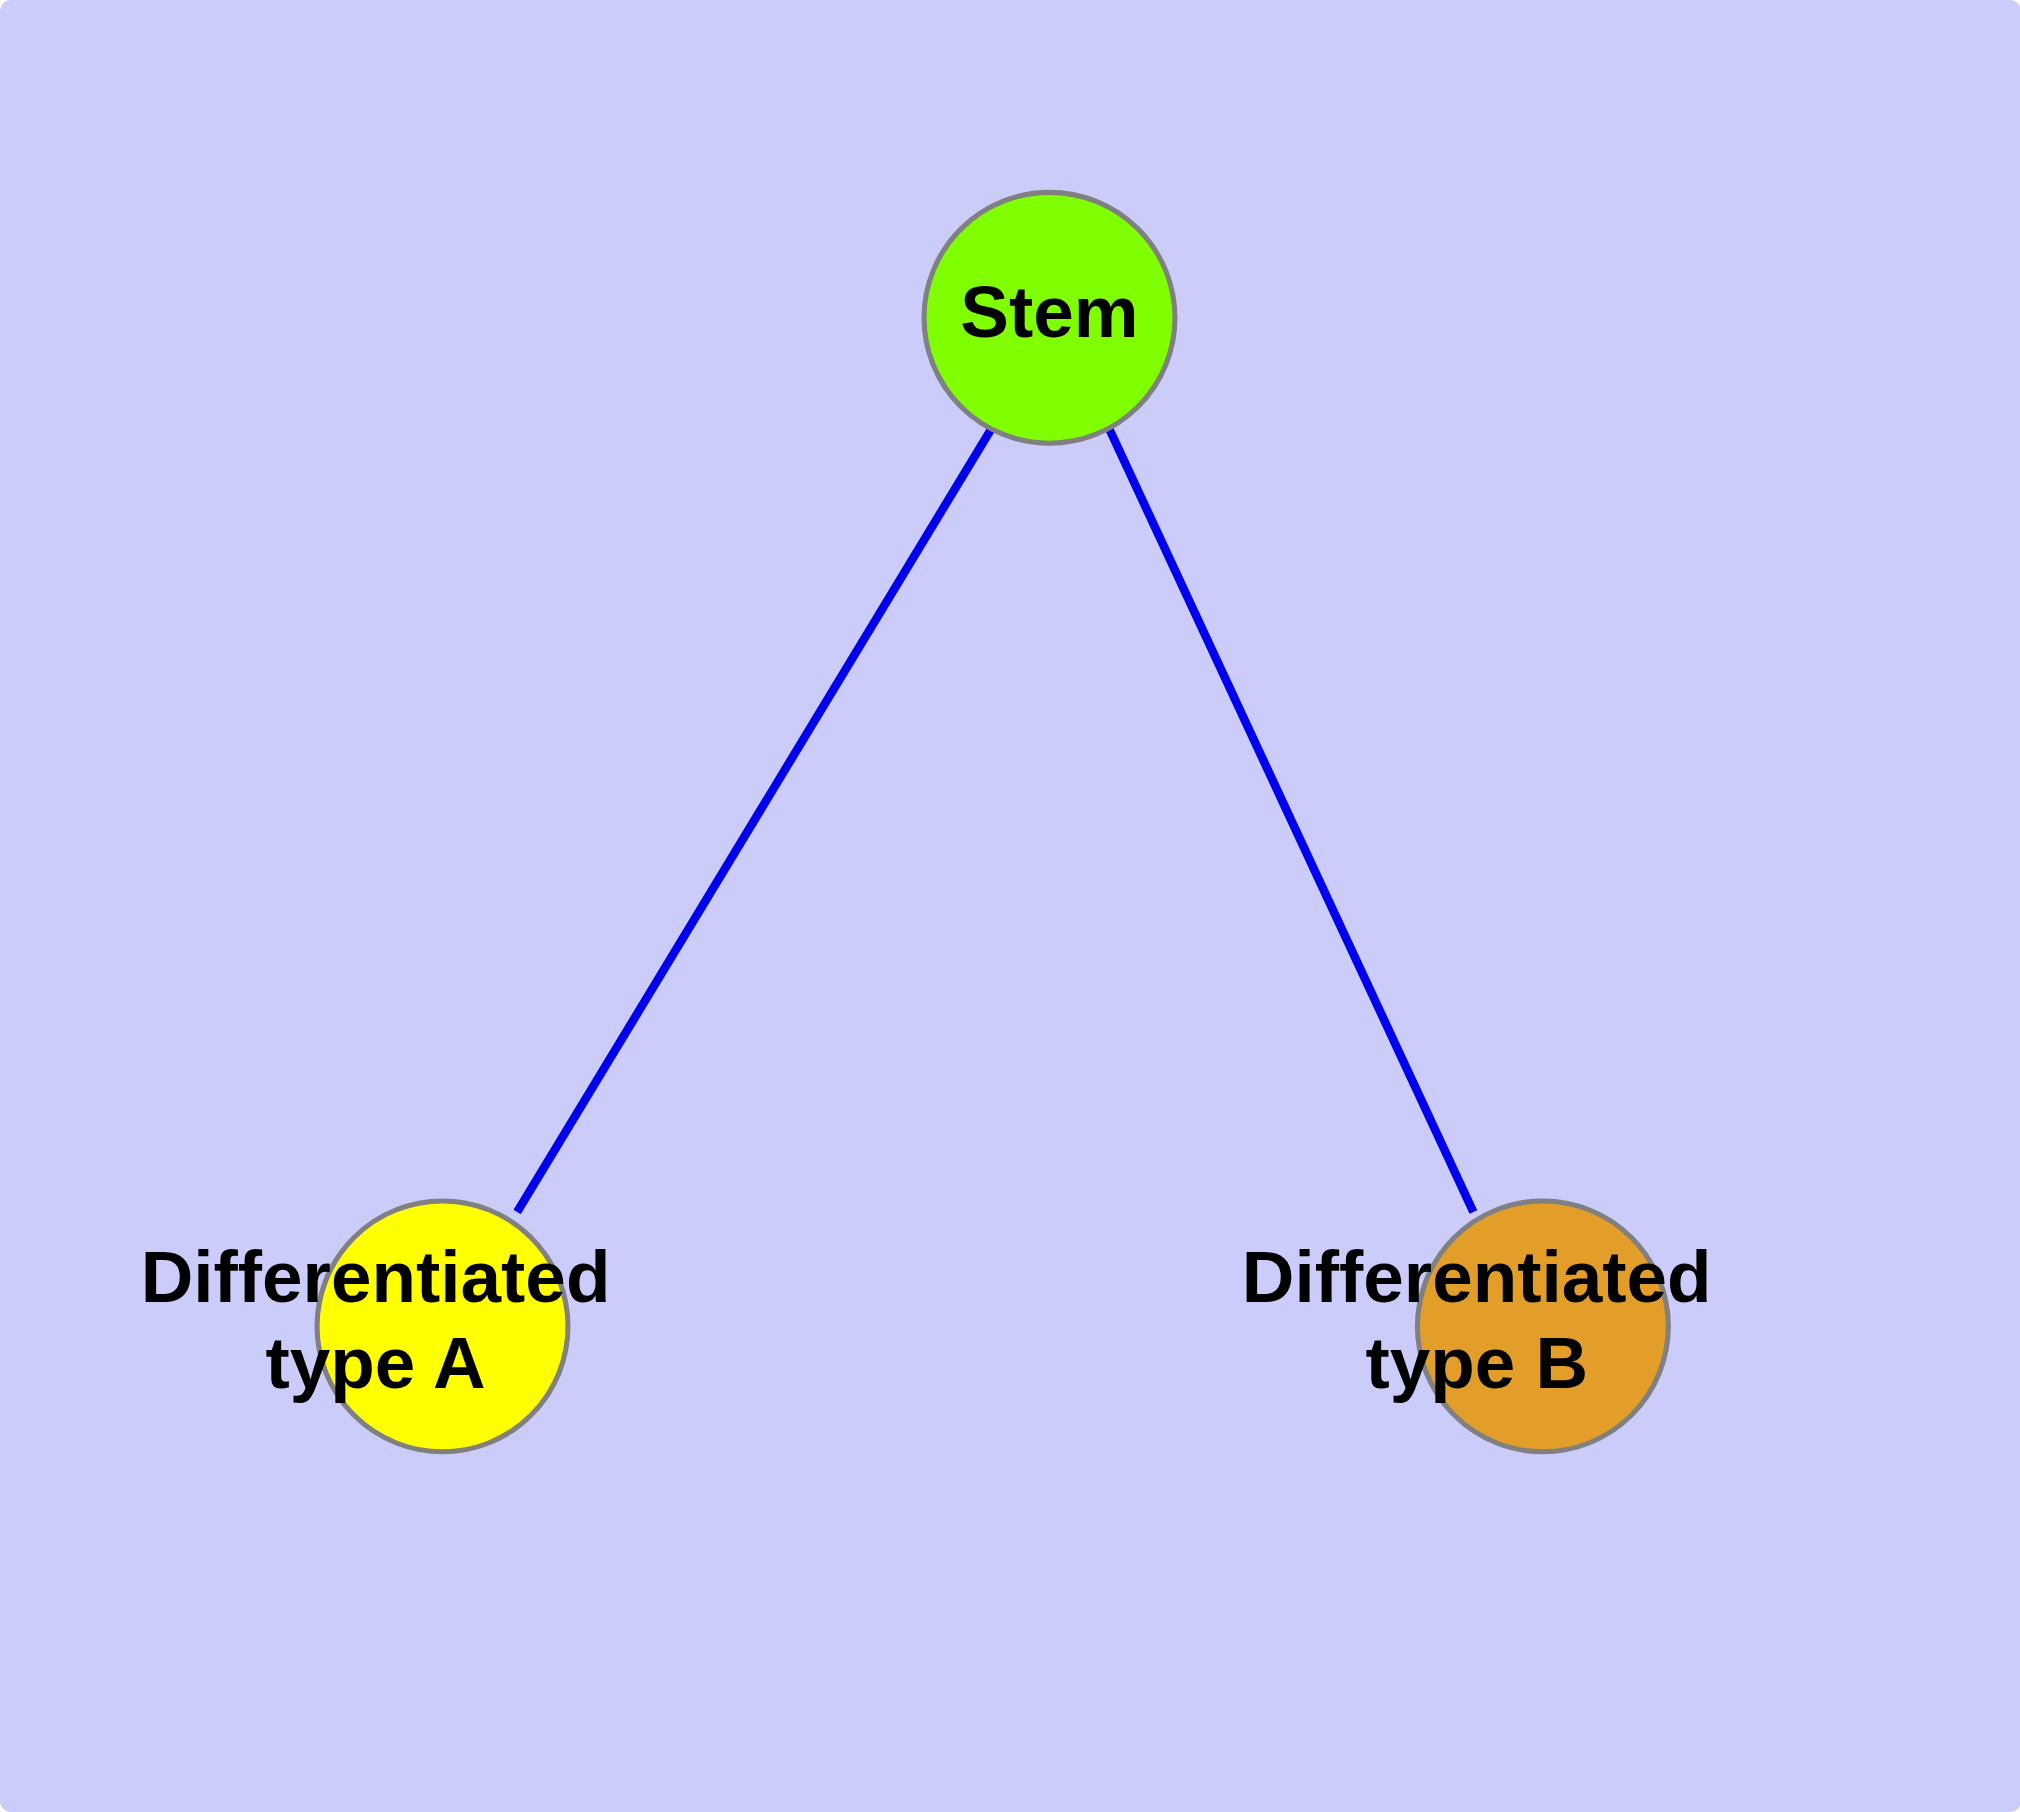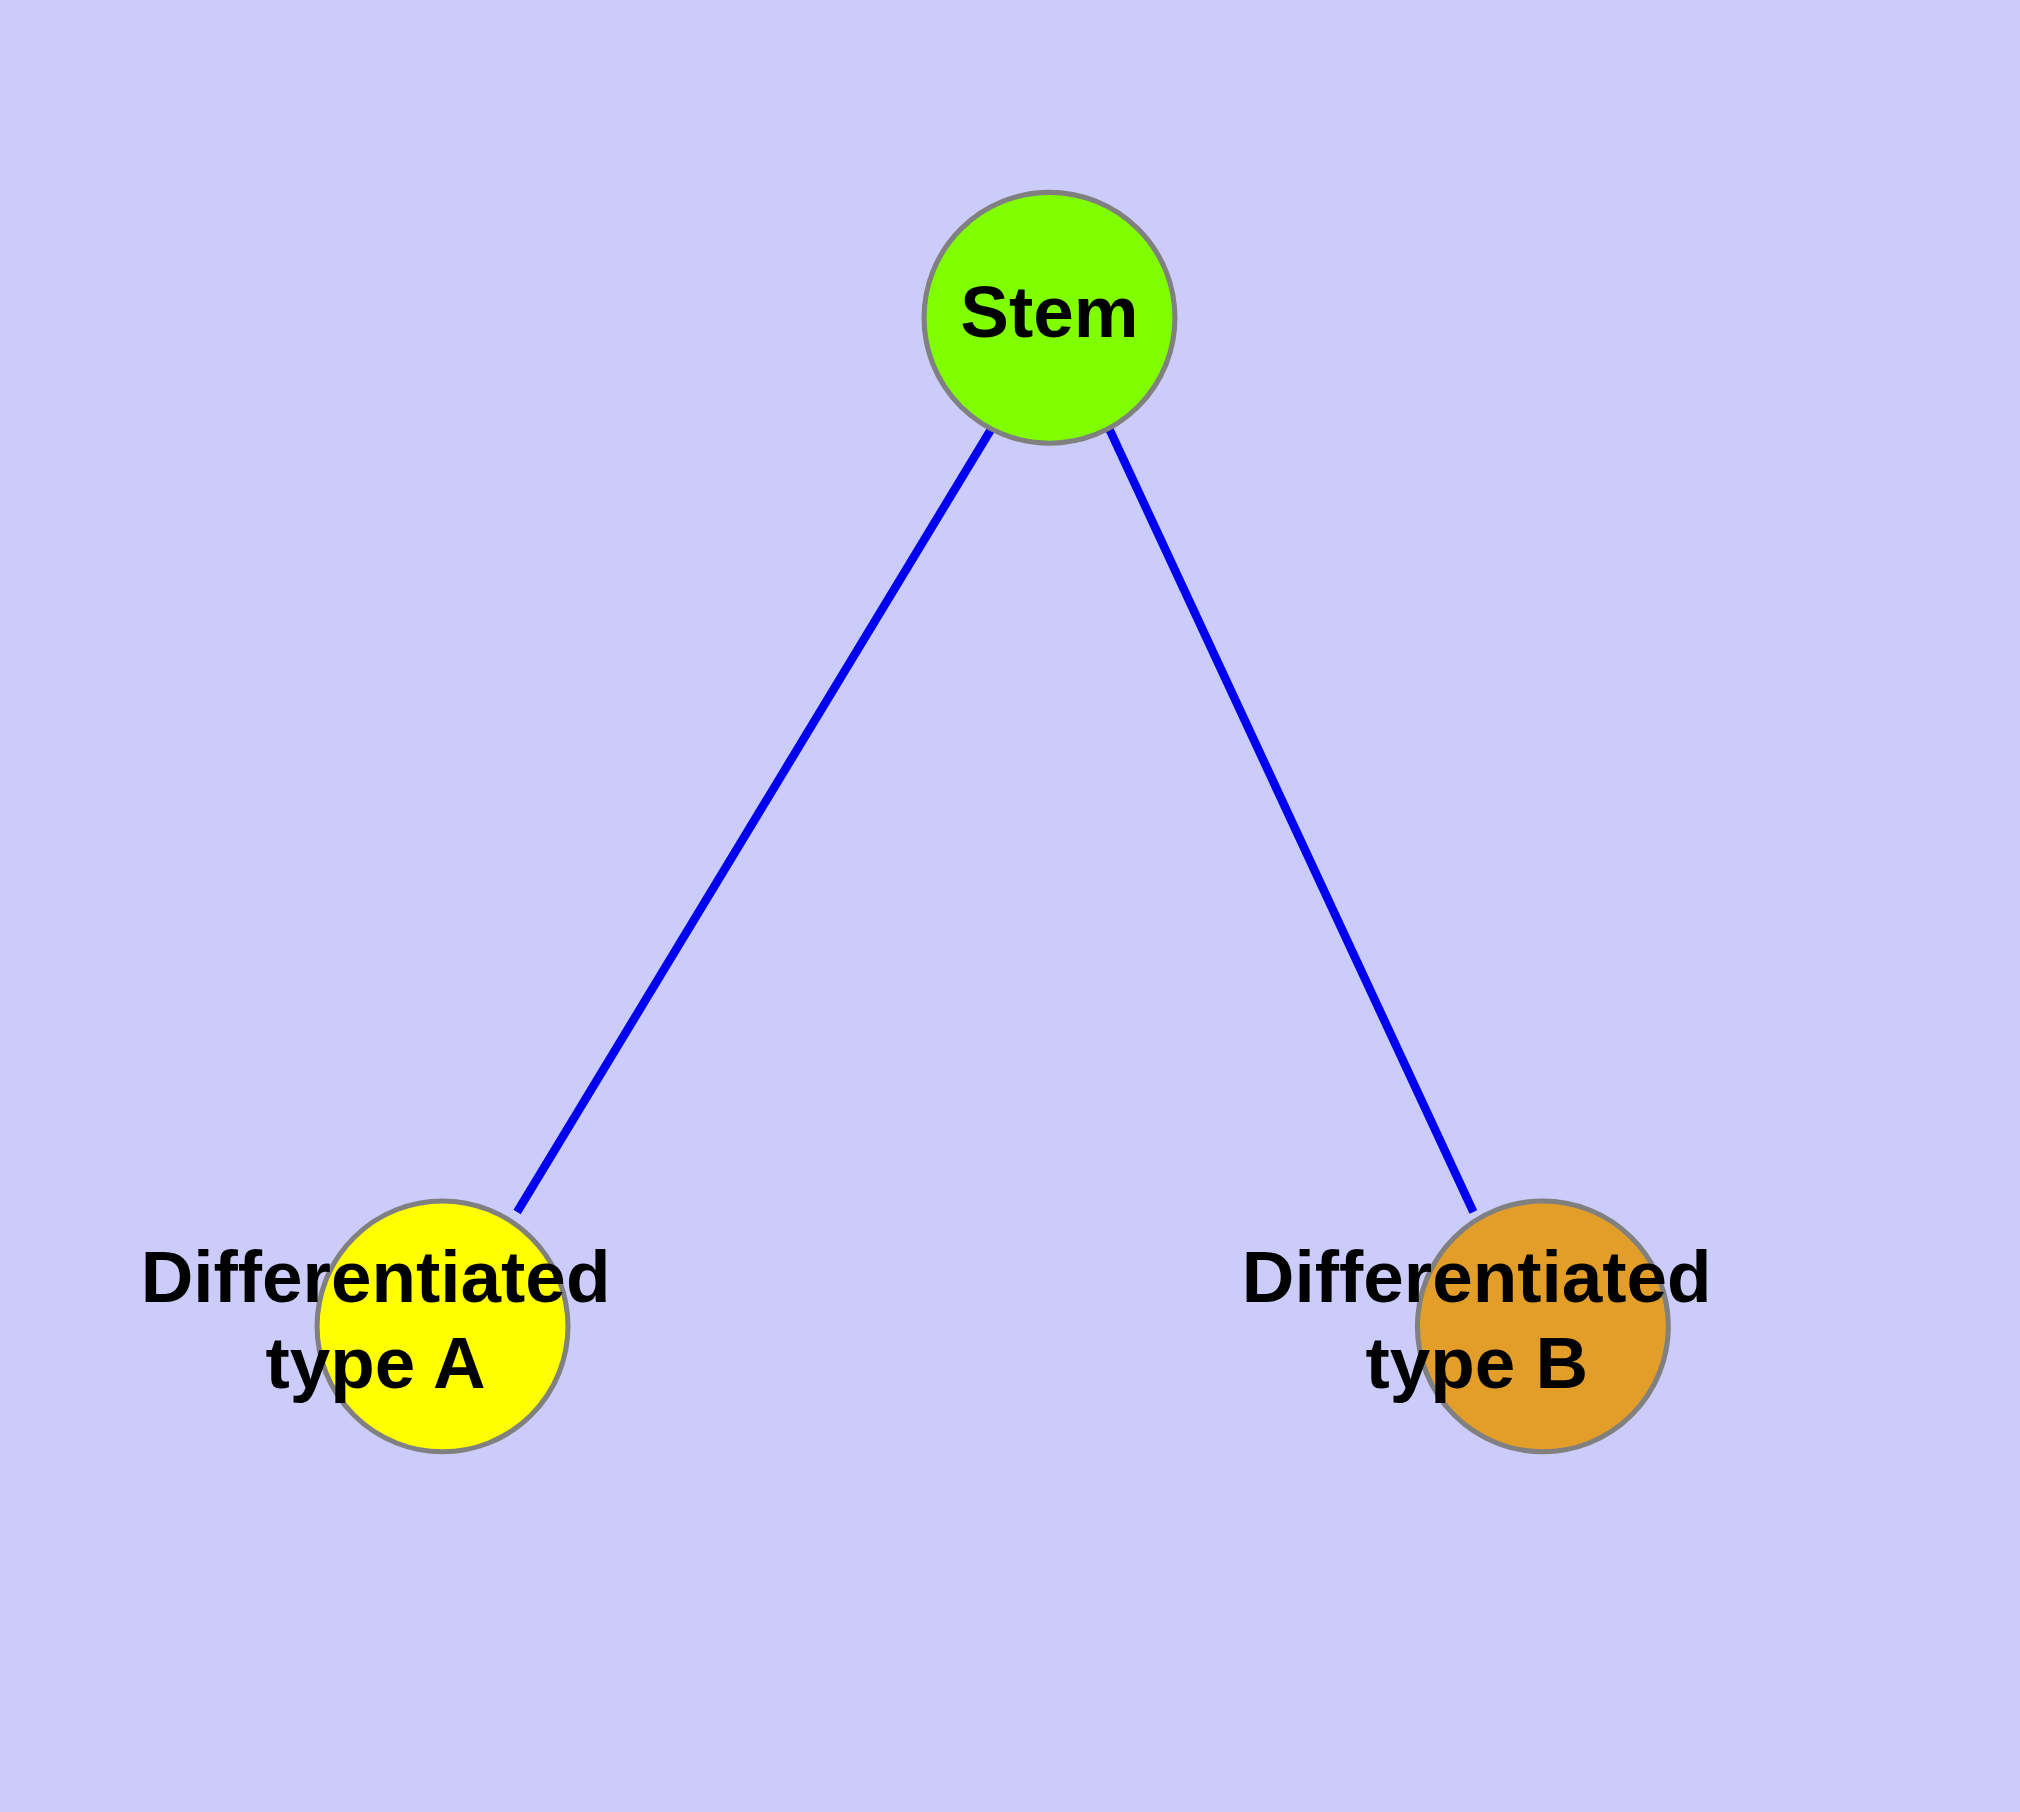--- a/index.html
+++ b/index.html
@@ -6,20 +6,21 @@
     margin: 0;
     padding: 0;
     background: #ffffff;
   }
   #canvas {
     position: relative;
     width: 2021px;
     height: 1812px;
     overflow: hidden;
     font-family: "Liberation Sans", sans-serif;
+    border-radius: 11px;
   }
   #graph-svg {
     position: absolute;
     left: 0;
     top: 0;
     width: 2021px;
     height: 1812px;
     display: block;
   }
   .node-label {

